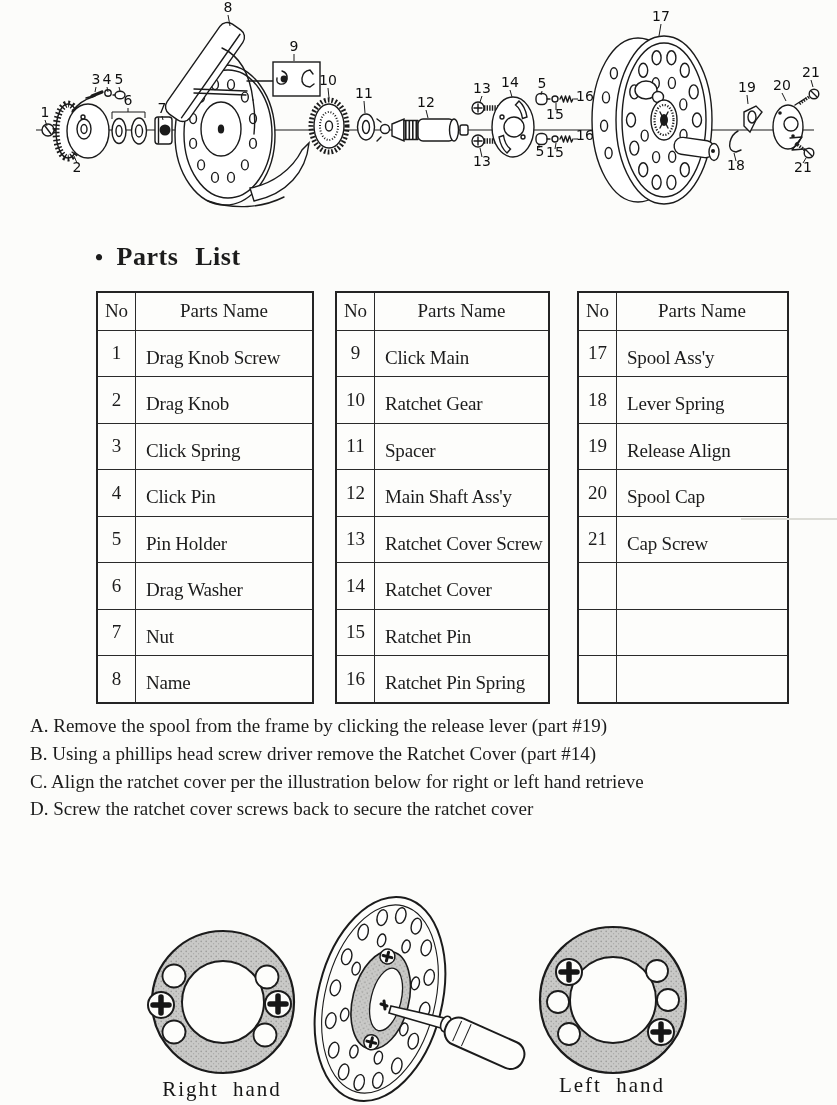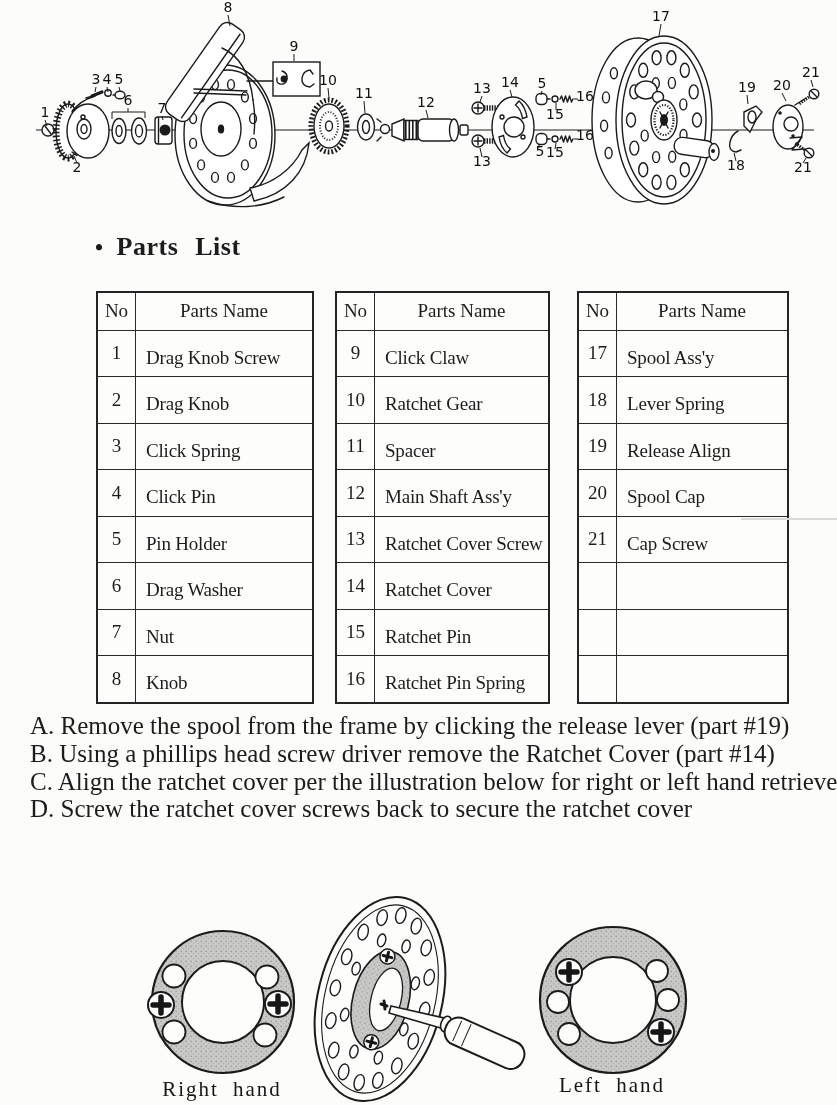--- a/index.html
+++ b/index.html
@@ -7,39 +7,39 @@
         font-family:"Liberation Serif",serif;color:#1c1c1c;}
   svg{display:block;}
   
   .f{fill:#ffffff;stroke:#1b1b1b;stroke-width:1.4;}
   .nf{fill:none;stroke:#1b1b1b;stroke-width:1.4;stroke-linecap:round;stroke-linejoin:round;}
   .dk{fill:#1b1b1b;stroke:none;}
   .ledger{stroke:#1b1b1b;stroke-width:1;fill:none;}
   .callouts text{font:14px "DejaVu Sans",sans-serif;fill:#101010;text-anchor:middle;}
   .diagram{position:absolute;left:0;top:0;}
   
-  .parts-heading{position:absolute;left:95px;top:232px;font-size:26px;font-weight:600;letter-spacing:.5px;}
+  .parts-heading{position:absolute;left:95px;top:242px;font-size:26px;font-weight:600;letter-spacing:.5px;}
   .parts-heading .bullet{font-size:23px;margin-right:13px;}
   .parts-heading .ttl{word-spacing:10px;}
   .tables{position:absolute;left:96px;top:291px;display:flex;align-items:flex-start;}
   table.ptable{border-collapse:collapse;border:2.6px solid #242424;background:#fdfdfb;}
   .ptable th,.ptable td{border:1.5px solid #2a2a2a;height:36.5px;font-size:19px;font-weight:normal;
       white-space:nowrap;overflow:hidden;}
   .ptable th{text-align:center;padding:0 2px;}
   .ptable td.col-no{text-align:center;padding:0 2px;}
   .ptable td.col-name{text-align:left;padding:9px 0 0 10px;letter-spacing:-0.2px;}
   .t1 .col-no{width:33px}.t1 .col-name{width:166px}
   .t2 .col-no{width:33px}.t2 .col-name{width:163px}
   .t3 .col-no{width:33px}.t3 .col-name{width:160px}
   .t2{margin-left:21px}.t3{margin-left:27px}
   
   .instr-heading{position:absolute;left:21px;top:666px;font-size:24px;font-weight:bold;
       letter-spacing:.2px;word-spacing:5px;}
   .instr-heading .bullet{font-size:22px;margin-right:9px;}
-  .steps{position:absolute;left:30px;top:712px;font-size:25px;line-height:27.8px;}
+  .steps{position:absolute;left:30px;top:712px;font-size:19px;line-height:27.8px;}
   .step{white-space:nowrap;}
   
   .figures{position:absolute;left:0;top:860px;}
   .fig-label{font:21px "Liberation Serif",serif;letter-spacing:2px;word-spacing:7px;
       fill:#161616;text-anchor:middle;}
   .cross{stroke:#161616;stroke-width:5.5;stroke-linecap:round;}
   .smcross{stroke:#161616;stroke-width:3;stroke-linecap:round;}
   .scan-line{position:absolute;left:741px;top:518px;width:96px;height:2px;background:#dcdcd6;}
 </style>
 </head>
@@ -331,35 +331,35 @@
           <tr>
             <td class="col-no">6</td>
             <td class="col-name">Drag Washer</td>
           </tr>
           <tr>
             <td class="col-no">7</td>
             <td class="col-name">Nut</td>
           </tr>
           <tr>
             <td class="col-no">8</td>
-            <td class="col-name">Knob</td>
+            <td class="col-name">Name</td>
           </tr>
         </tbody>
     </table>
     <table class="ptable t2">
       <thead>
         <tr>
           <th class="col-no">No</th>
           <th class="col-name">Parts Name</th>
         </tr>
       </thead>
       <tbody>
           <tr>
             <td class="col-no">9</td>
-            <td class="col-name">Click Claw</td>
+            <td class="col-name">Click Main</td>
           </tr>
           <tr>
             <td class="col-no">10</td>
             <td class="col-name">Ratchet Gear</td>
           </tr>
           <tr>
             <td class="col-no">11</td>
             <td class="col-name">Spacer</td>
           </tr>
           <tr>

